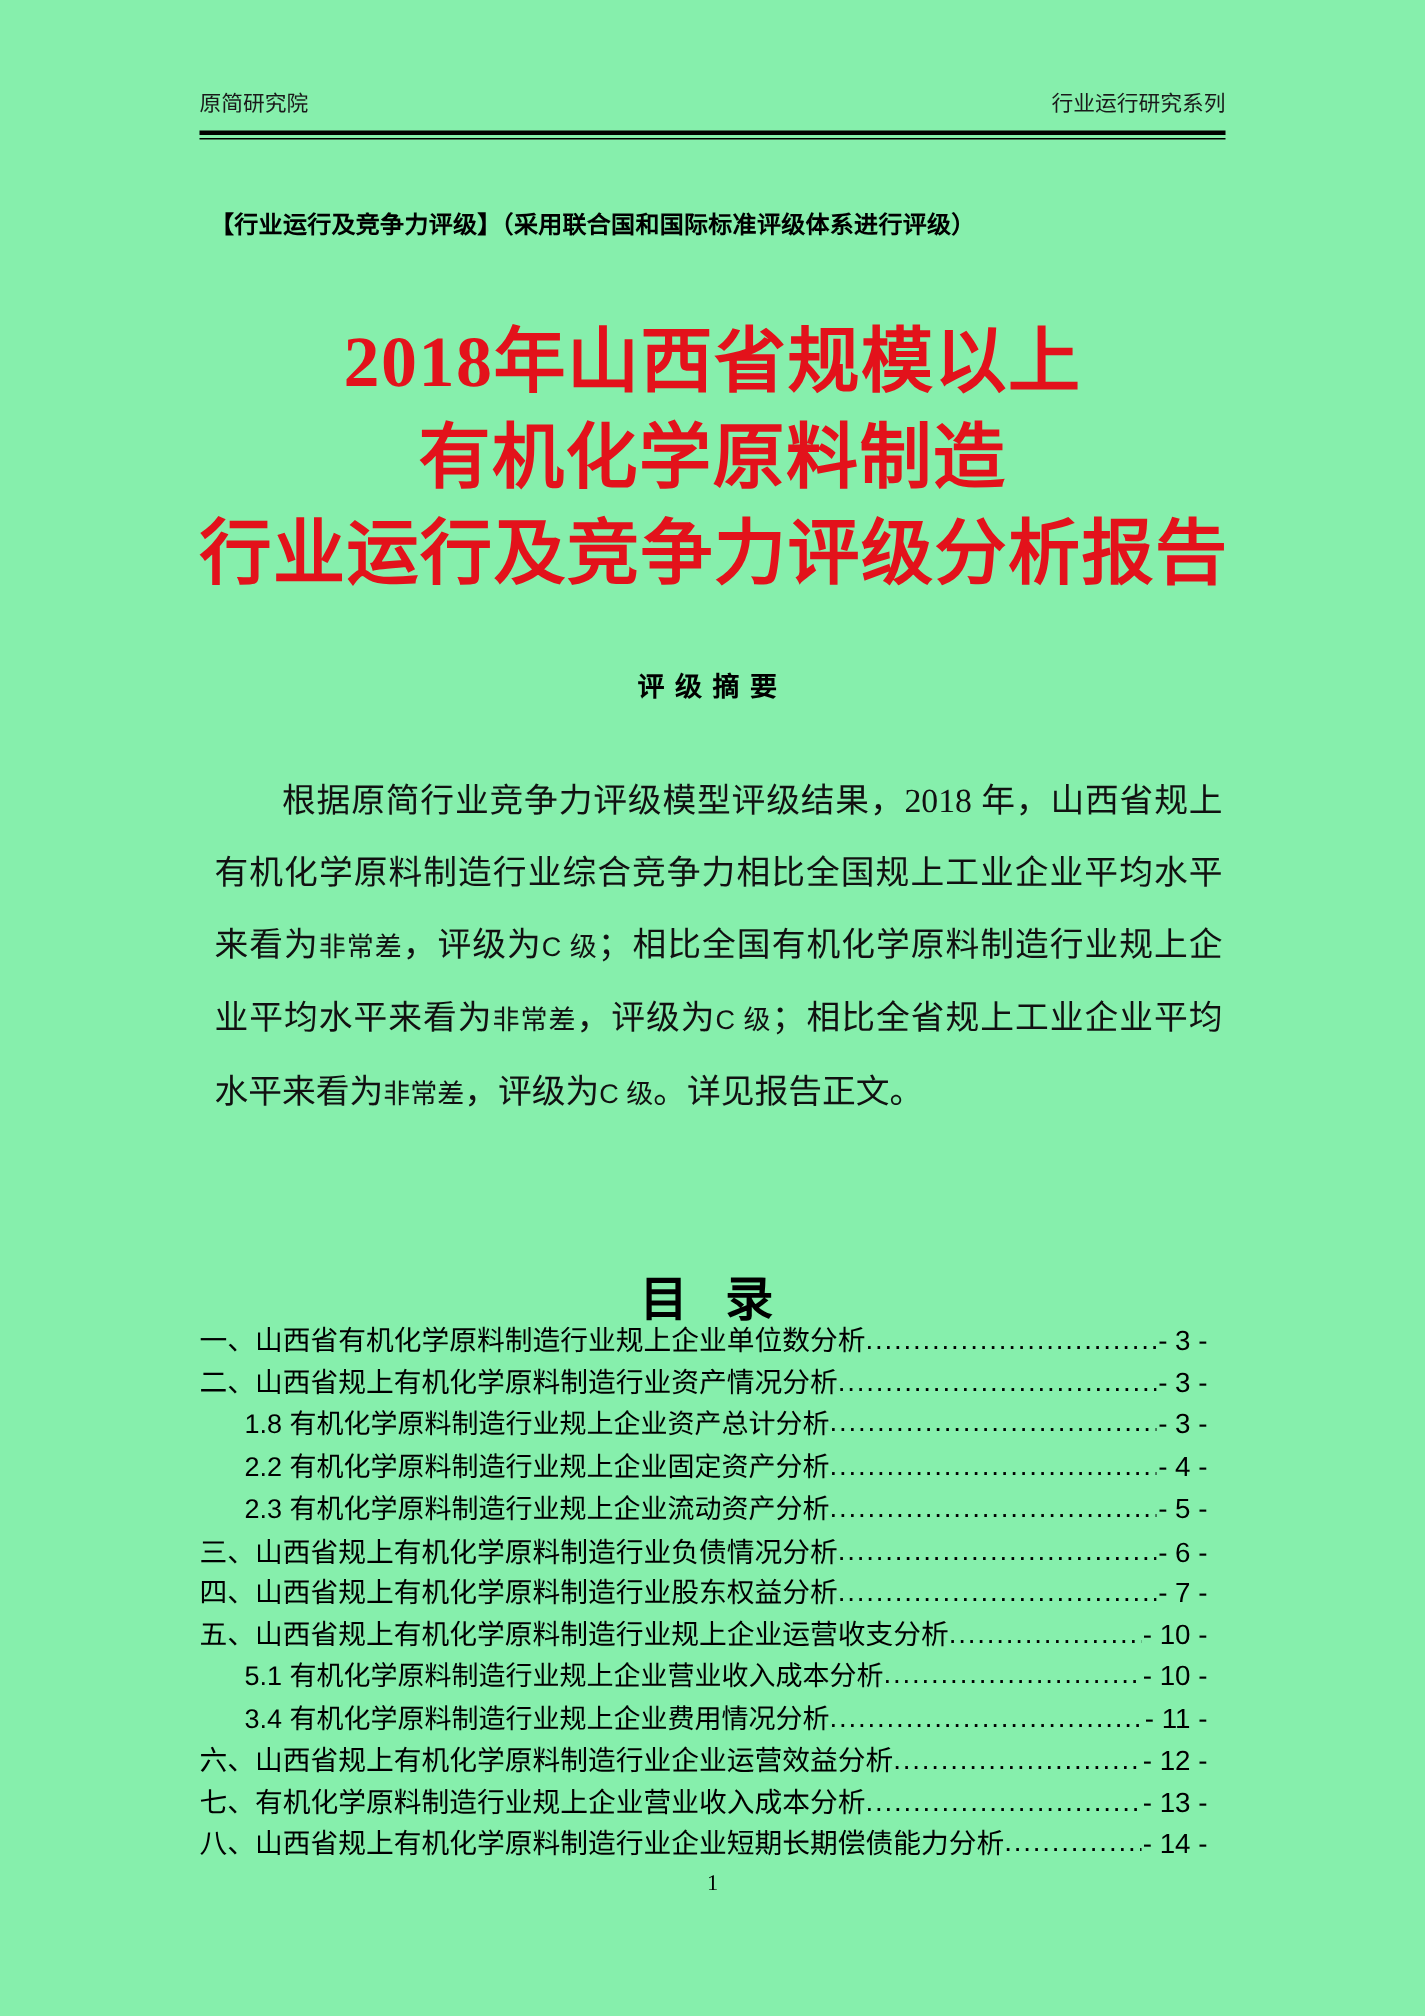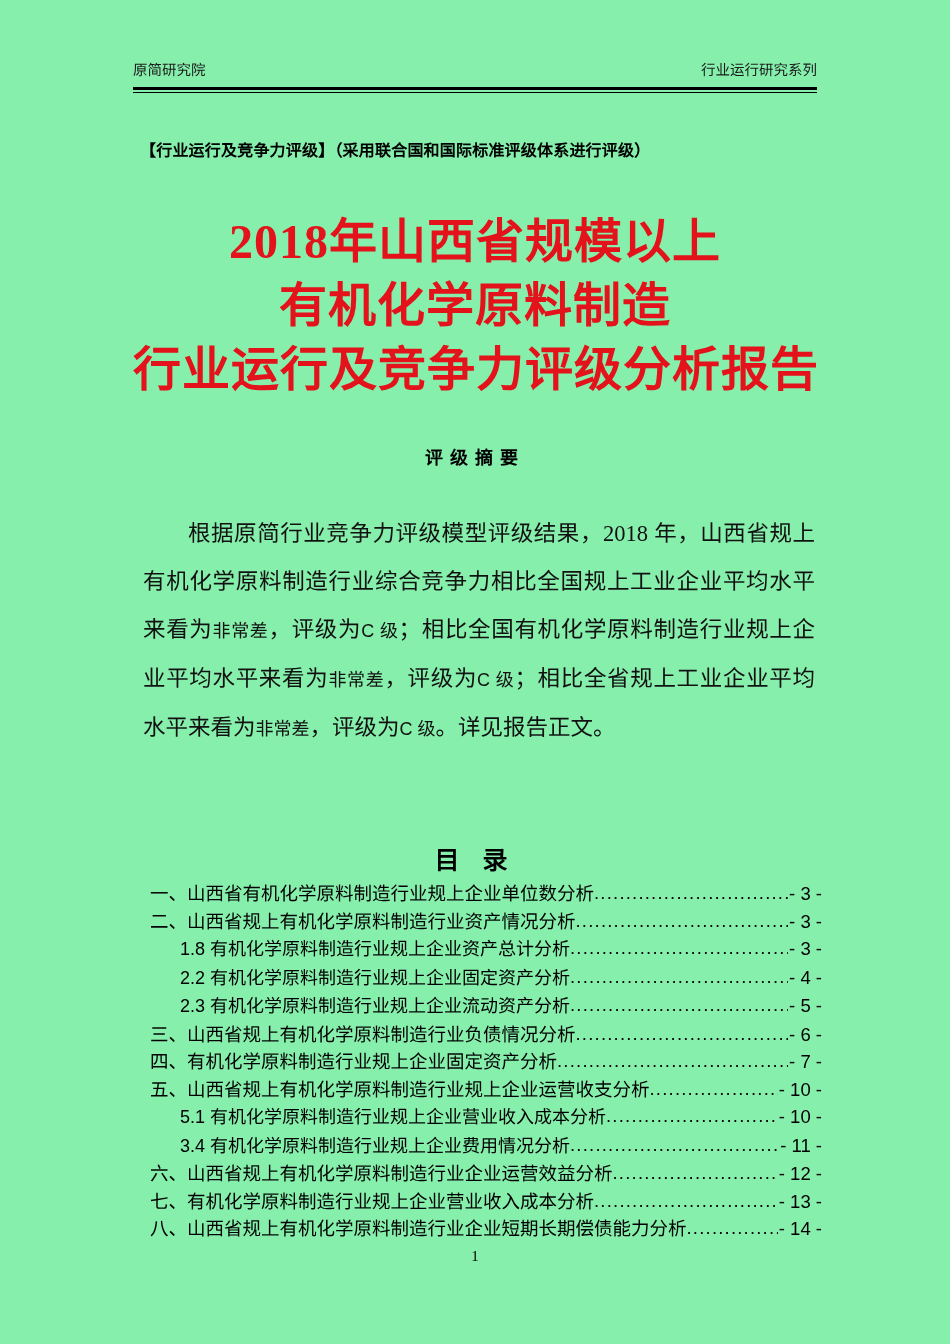--- a/index.html
+++ b/index.html
@@ -89,21 +89,21 @@
     left: 133px;
     width: 684px;
     text-align: center;
     font-family: "Liberation Sans", "DejaVu Sans", sans-serif;
     font-weight: bold;
     font-size: 18px;
     letter-spacing: 7px;
     color: #000000;
   }
   #summary-heading { top: 443px; }
-  #toc-heading { top: 840px; font-size: 25px; letter-spacing: 8px; }
+  #toc-heading { top: 840px; font-size: 32px; letter-spacing: 8px; }
 
   
   .summary-body {
     position: absolute;
     left: 143px;
     top: 487px;
     width: 672px;
     font-family: "Liberation Serif", "DejaVu Serif", serif;
     font-size: 22.5px;
     line-height: 48px;
@@ -114,21 +114,21 @@
   }
   .summary-body .em {
     font-family: "Liberation Sans", "DejaVu Sans", sans-serif;
     font-weight: normal;
     font-size: 18px;
   }
 
   
   .toc {
     position: absolute;
-    left: 150px;
+    left: 133px;
     top: 880px;
     width: 672px;
   }
   .toc-entry {
     display: flex;
     align-items: baseline;
     font-family: "Liberation Sans", "DejaVu Sans", sans-serif;
     font-size: 18.5px;
     line-height: 27.5px;
     color: #000000;
@@ -215,21 +215,21 @@
         <span class="toc-label">2.3 有机化学原料制造行业规上企业流动资产分析</span>
         <span class="toc-dots">...........................................................................................................</span>
         <span class="toc-page">- 5 -</span>
       </div>
       <div class="toc-entry">
         <span class="toc-label">三、山西省规上有机化学原料制造行业负债情况分析</span>
         <span class="toc-dots">...........................................................................................................</span>
         <span class="toc-page">- 6 -</span>
       </div>
       <div class="toc-entry">
-        <span class="toc-label">四、有机化学原料制造行业规上企业固定资产分析</span>
+        <span class="toc-label">四、山西省规上有机化学原料制造行业股东权益分析</span>
         <span class="toc-dots">...........................................................................................................</span>
         <span class="toc-page">- 7 -</span>
       </div>
       <div class="toc-entry">
         <span class="toc-label">五、山西省规上有机化学原料制造行业规上企业运营收支分析</span>
         <span class="toc-dots">...........................................................................................................</span>
         <span class="toc-page">- 10 -</span>
       </div>
       <div class="toc-entry level-2">
         <span class="toc-label">5.1 有机化学原料制造行业规上企业营业收入成本分析</span>

